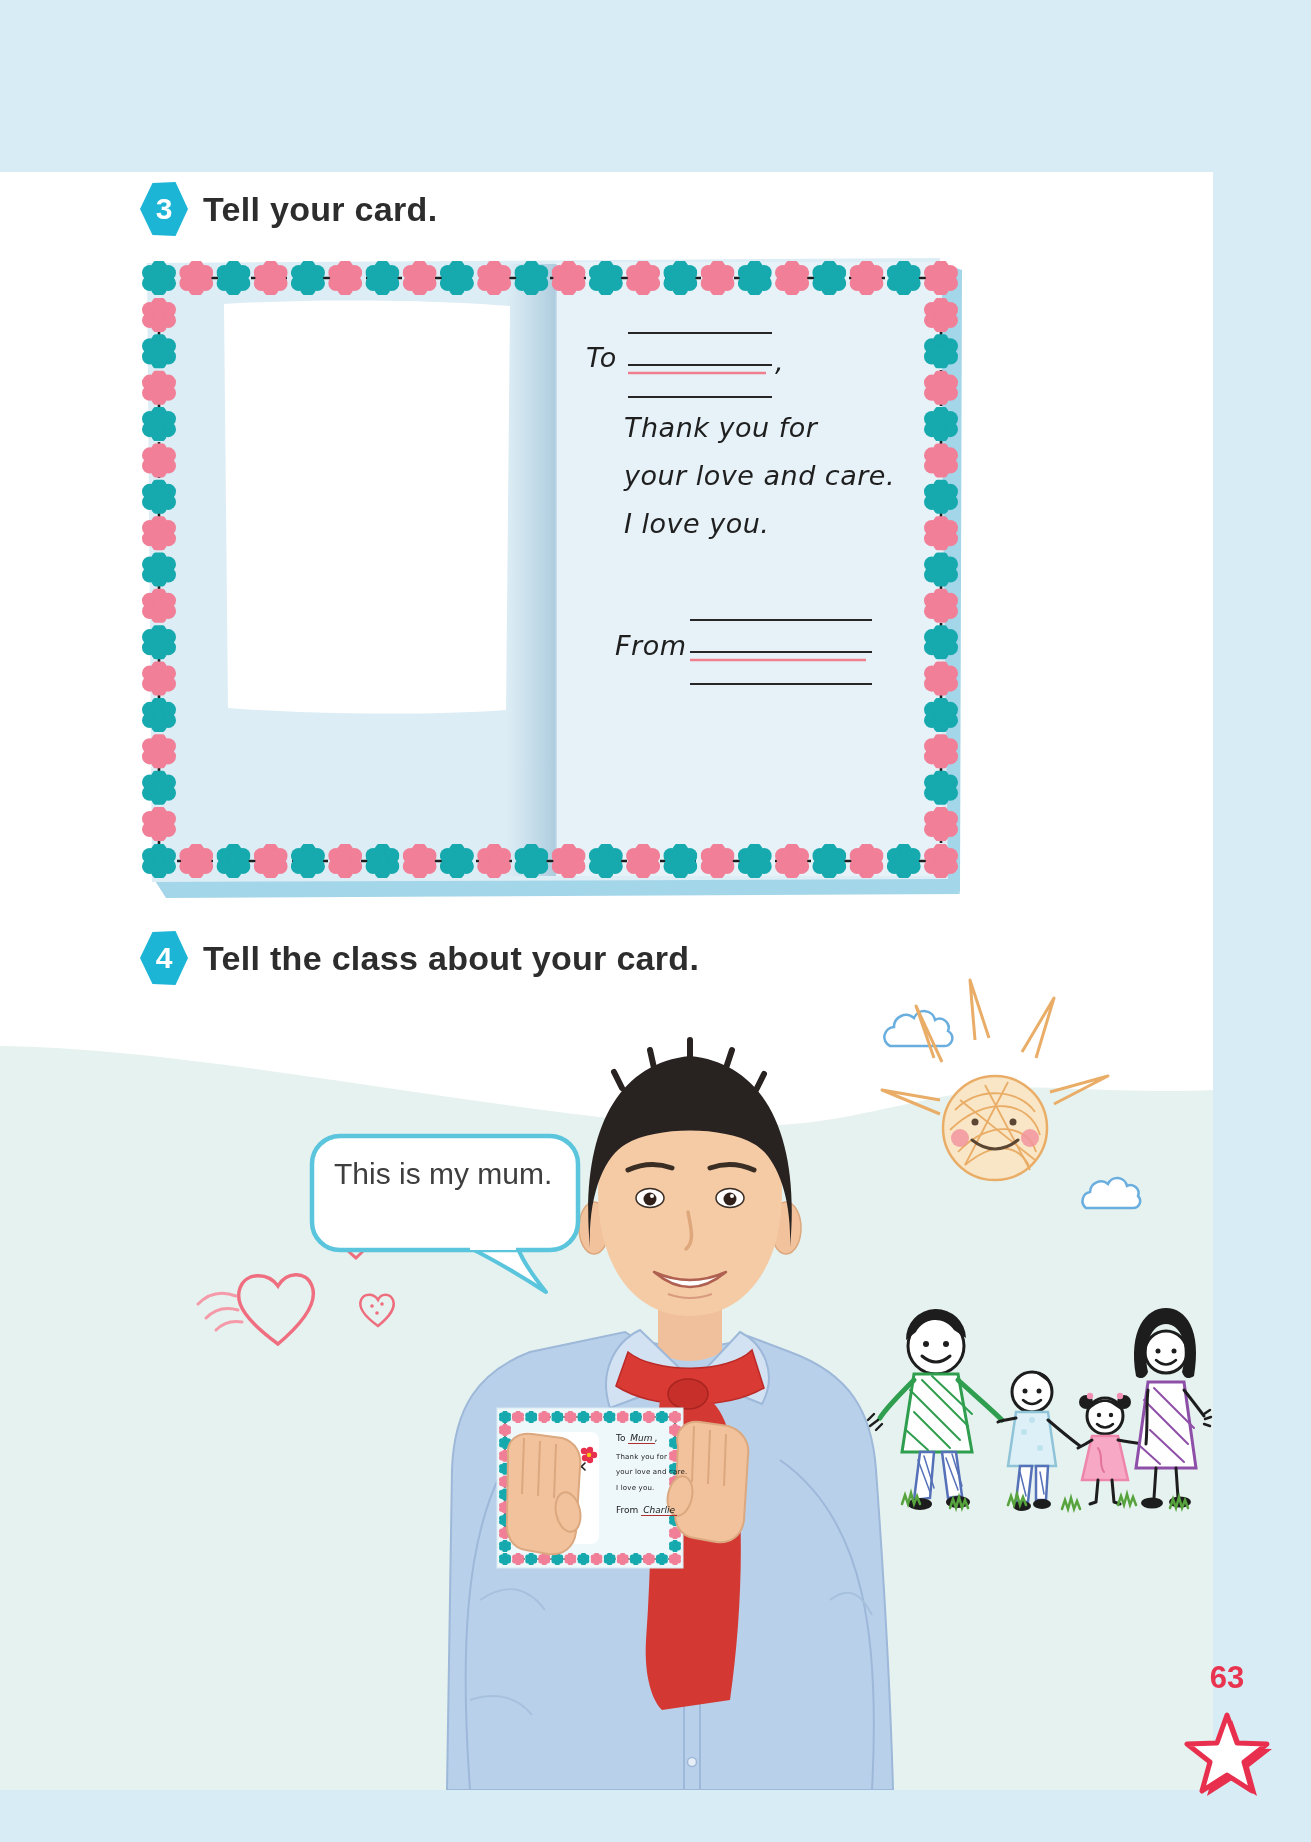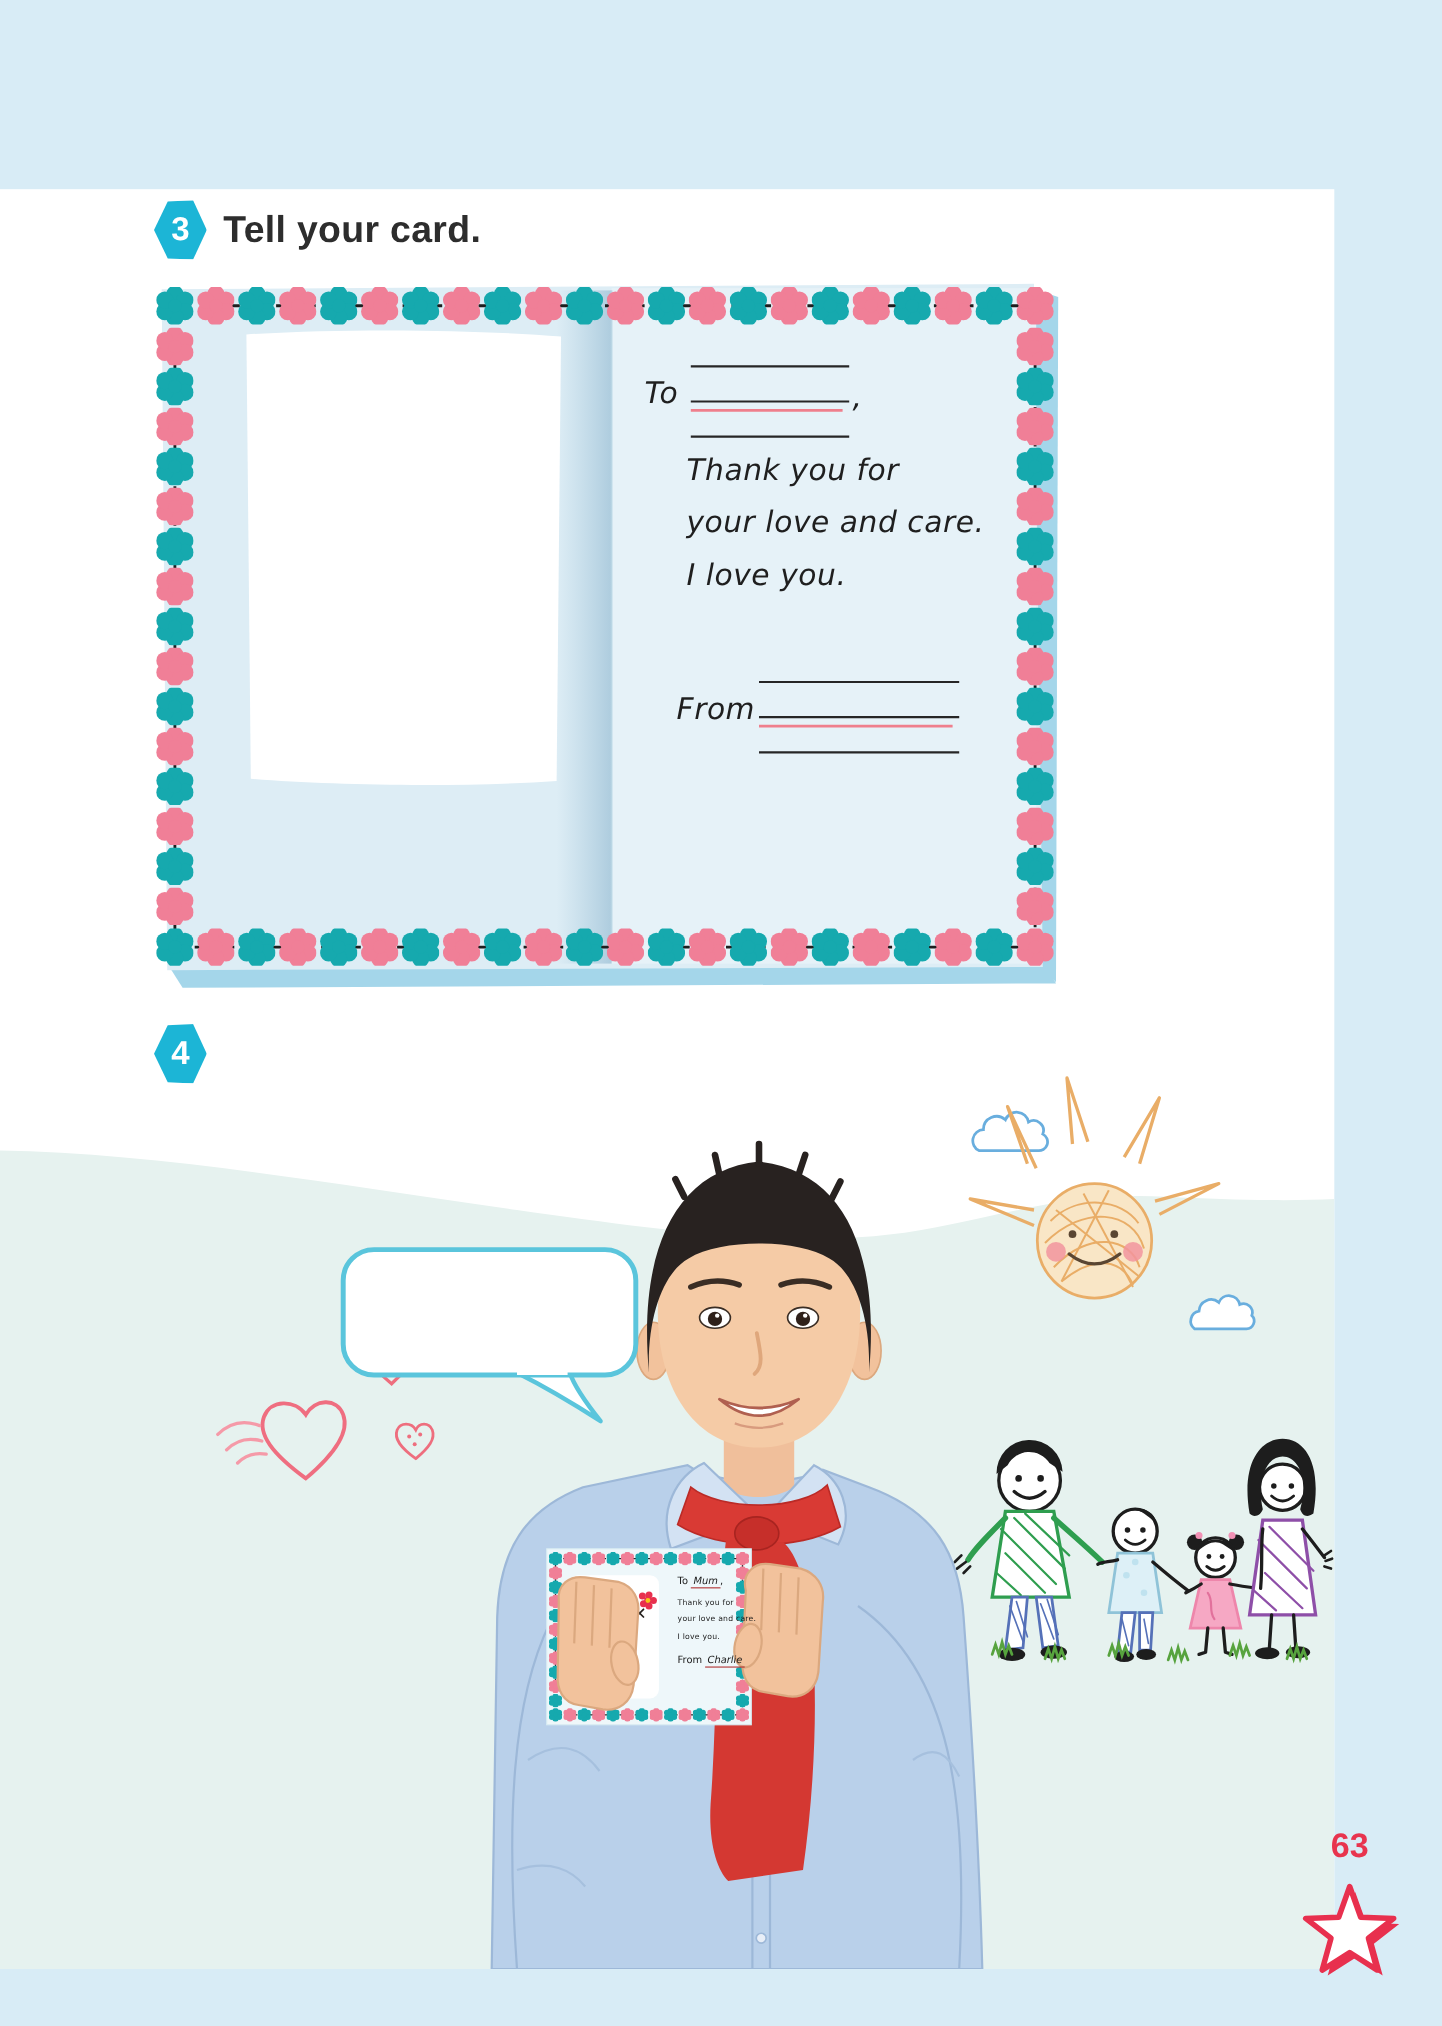--- a/index.html
+++ b/index.html
@@ -411,23 +411,25 @@
 <div class="hand overlay" style="left:775px;top:346px;font-size:27px;">,</div>
 <div class="hand overlay" style="left:624px;top:412px;font-size:27px;">Thank you for</div>
 <div class="hand overlay" style="left:624px;top:460px;font-size:27px;">your love and care.</div>
 <div class="hand overlay" style="left:624px;top:508px;font-size:27px;">I love you.</div>
 <div class="hand overlay" style="left:615px;top:630px;font-size:27px;">From</div>
 
 <div class="heading overlay" style="left:140px;top:931px;">
   <div class="badge">
         <span>4</span>
       </div>
+  <div class="title">Tell the class about your card.</div>
 </div>
 
 <div class="overlay bubble-text" style="left:334px;top:1151px;">
+  <div>This is my mum.</div>
 </div>
 
 <div class="overlay mini" style="left:604px;top:1433px;width:76px;margin-left:12px;">
   <div class="mini-row">
     <span>To</span>
     <span class="mini-name">Mum</span><span>,</span>
   </div>
   <div class="mini-msg">
     <div>Thank you for</div>
     <div>your love and care.</div>

